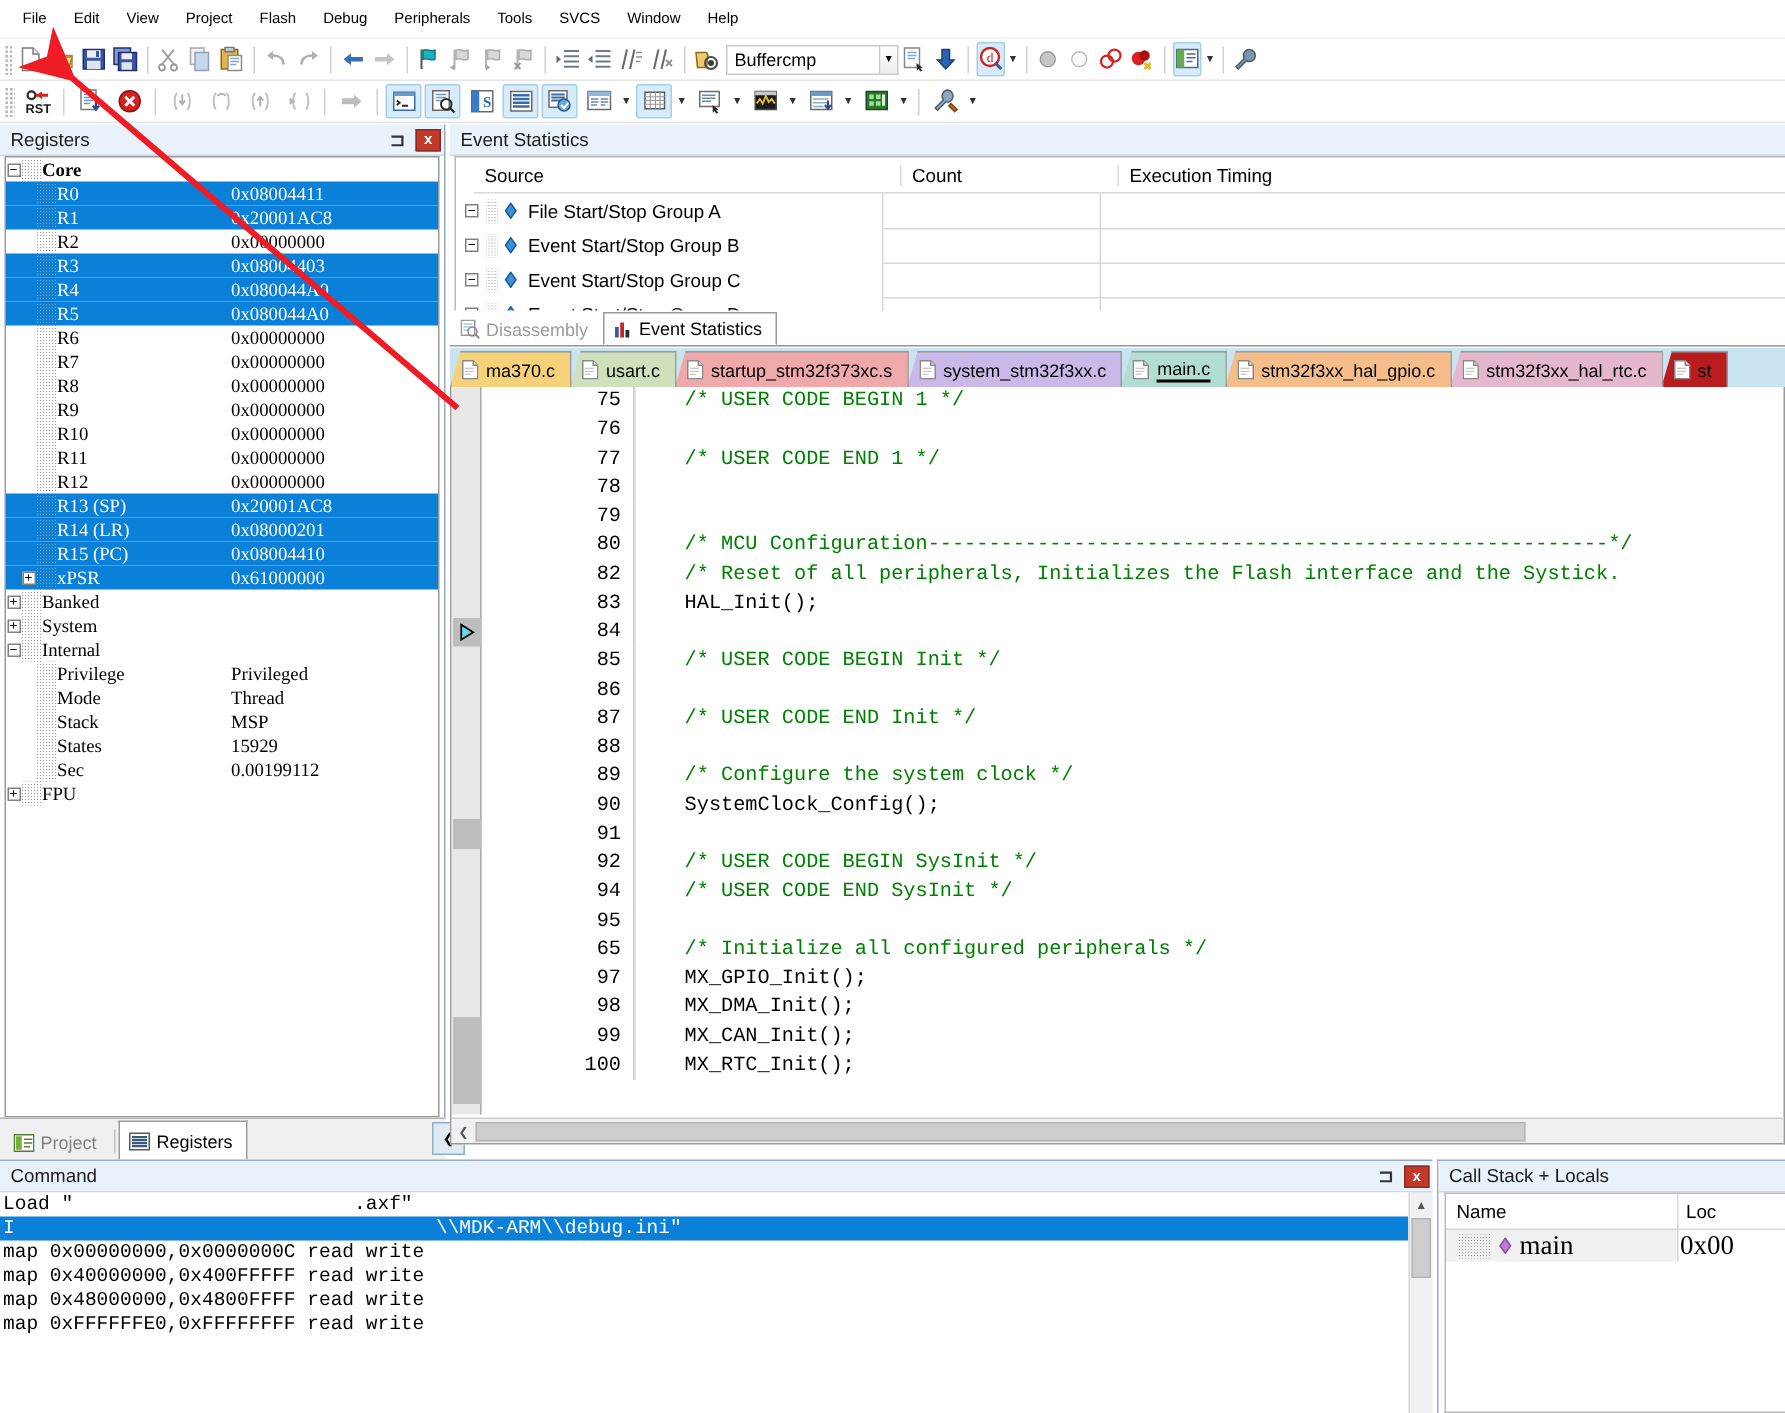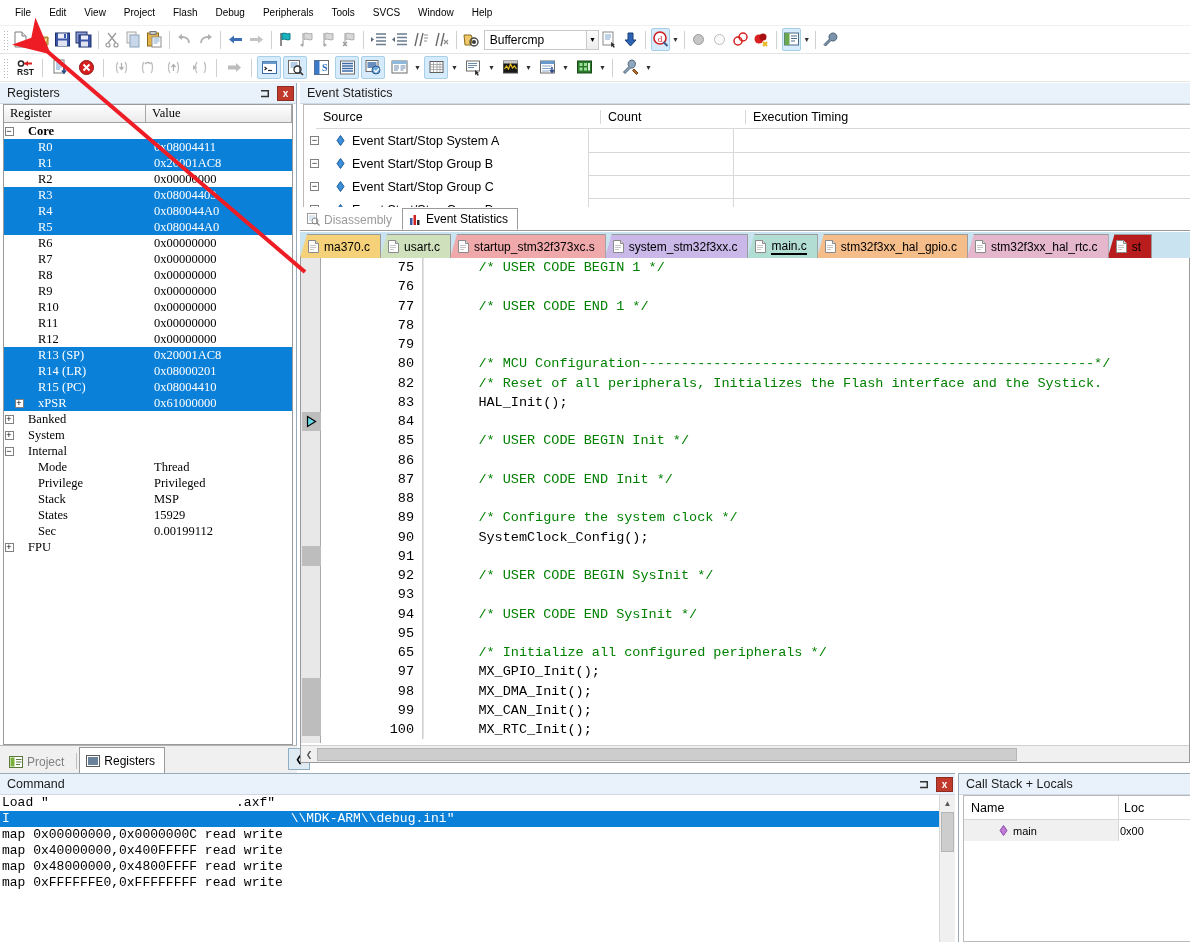--- a/index.html
+++ b/index.html
@@ -200,21 +200,21 @@
   .greyBlk { position:absolute; left:1px; width:19px; background:#bdbdbd; }
   .codeArea {
     position:absolute; left:20px; top:0; right:0; height:485px;
     overflow:hidden; font-family:"Liberation Mono", monospace; font-size:13.5px;
   }
   .codeline { height:19.25px; display:flex; align-items:center; white-space:pre;margin-left:48px; }
   .lnum { width:53px; text-align:right; padding-right:8px; color:#000;
           font-family:"Liberation Mono", monospace; font-size:13.5px; flex:none; }
   .lsep { width:2px; height:19.25px; background:#e3e3e3; flex:none;
           border-left:1px solid #cfcfcf; }
-  .ltext { padding-left:22px; color:#000; }
+  .ltext { color:#000; }
   .cmt { color:#008000; }
   #hScroll {
     position:absolute; left:0; bottom:0; right:0; height:17px;
     background:#f0f0f0; border-top:1px solid #d0d0d0;
     display:flex; align-items:center;
   }
   .sbtn { width:16px;height:16px;display:flex;align-items:center;
           justify-content:center;font-size:8px;color:#555; }
   .sbthumb { height:13px; background:#cdcdcd; border:1px solid #b5b5b5; }
 
@@ -248,21 +248,21 @@
   }
   #csPanel .panelhdr { background:#e9f2fa; }
   .csTable { position:absolute; top:21px; left:4px; right:0; bottom:0;
              border:1px solid #b9b9b9; border-right:none; background:#fff;
              overflow:hidden; }
   .csHead { display:flex; height:24px; align-items:center; font-size:12.5px;
             border-bottom:1px solid #d8d8d8; }
   .csHead .h1 { width:155px; padding-left:7px; border-right:1px solid #d8d8d8;
                 height:24px; display:flex; align-items:center; }
   .csHead .h2 { flex:1; padding-left:5px; }
-  .csRow { display:flex; height:21px; align-items:center; font-size:11px; }
+  .csRow { display:flex; height:21px; align-items:center; font-size:18px;font-family:Liberation Serif, serif; }
   .csRow .r1 { width:155px; display:flex; align-items:center; gap:4px;
                padding-left:8px; background:#f0f0f0; height:21px;
                border-right:1px solid #d8d8d8; }
   .csRow .r2 { flex:1; padding-left:1px; }
 
   
   #redArrow { position:absolute; left:0; top:0; width:1190px; height:942px;
               pointer-events:none; }
   
   #collapseStrip {
@@ -786,24 +786,20 @@
     <div style="flex:1"></div>
   </div>
 
   <div id="regPanel">
     <div class="panelhdr">
       <div class="title">Registers</div>
       <div class="pin">⊐</div>
       <div class="closebtn">x</div>
     </div>
     <div class="regTblWrap">
-      <div class="regHead">
-        <div class="col c1">Register</div>
-        <div class="col c2">Value</div>
-      </div>
       <div class="regRows" id="regRowsHost">
           <div class="regRow">
             <span class="rname">
               <span class="tw">
                 <span class="twbox">−</span>
               </span>
               <span class="dots"></span>
               <b>Core</b>
             </span>
           </div>
@@ -975,32 +971,32 @@
           <div class="regRow">
             <span class="rname"><span class="tw">
                 <span class="twbox">−</span>
               </span><span class="dots"></span>Internal</span>
           </div>
           <div class="regRow">
             <span class="rname">
               <span class="tw"></span>
               <span class="tw"></span>
               <span class="dots"></span>
+              <span>Privilege</span>
+            </span>
+            <span class="rval">Privileged</span>
+          </div>
+          <div class="regRow">
+            <span class="rname">
+              <span class="tw"></span>
+              <span class="tw"></span>
+              <span class="dots"></span>
               <span>Mode</span>
             </span>
             <span class="rval">Thread</span>
-          </div>
-          <div class="regRow">
-            <span class="rname">
-              <span class="tw"></span>
-              <span class="tw"></span>
-              <span class="dots"></span>
-              <span>Privilege</span>
-            </span>
-            <span class="rval">Privileged</span>
           </div>
           <div class="regRow">
             <span class="rname">
               <span class="tw"></span>
               <span class="tw"></span>
               <span class="dots"></span>
               <span>Stack</span>
             </span>
             <span class="rval">MSP</span>
           </div>
@@ -1068,21 +1064,21 @@
         <div class="eh eh3">Execution Timing</div>
       </div>
       <div id="evtRowsHost">
           <div class="evtRow">
             <div class="ec1">
               <span class="twbox" style="margin-right:2px">−</span>
               <span class="dots" style="width:8px"></span>
               <svg class="diamond" viewBox="0 0 11 11">
                 <path d="M5.5 0.5L9 5.5 5.5 10.5 2 5.5z" fill="#3a8fd8" stroke="#1b5a9a"></path>
               </svg>
-              <span style="margin-left:3px">Event Start/Stop System A</span>
+              <span style="margin-left:3px">File Start/Stop Group A</span>
             </div>
             <div class="ec2"></div>
             <div class="ec3"></div>
           </div>
           <div class="evtRow">
             <div class="ec1">
               <span class="twbox" style="margin-right:2px">−</span>
               <span class="dots" style="width:8px"></span>
               <svg class="diamond" viewBox="0 0 11 11">
                 <path d="M5.5 0.5L9 5.5 5.5 10.5 2 5.5z" fill="#3a8fd8" stroke="#1b5a9a"></path>
@@ -1232,21 +1228,20 @@
         <div class="codeline"><span class="lnum">83</span><span class="lsep"></span><span class="ltext">    HAL_Init();</span></div>
         <div class="codeline"><span class="lnum">84</span><span class="lsep"></span><span class="ltext"></span></div>
         <div class="codeline"><span class="lnum">85</span><span class="lsep"></span><span class="ltext cmt">    /* USER CODE BEGIN Init */</span></div>
         <div class="codeline"><span class="lnum">86</span><span class="lsep"></span><span class="ltext"></span></div>
         <div class="codeline"><span class="lnum">87</span><span class="lsep"></span><span class="ltext cmt">    /* USER CODE END Init */</span></div>
         <div class="codeline"><span class="lnum">88</span><span class="lsep"></span><span class="ltext"></span></div>
         <div class="codeline"><span class="lnum">89</span><span class="lsep"></span><span class="ltext cmt">    /* Configure the system clock */</span></div>
         <div class="codeline"><span class="lnum">90</span><span class="lsep"></span><span class="ltext">    SystemClock_Config();</span></div>
         <div class="codeline"><span class="lnum">91</span><span class="lsep"></span><span class="ltext"></span></div>
         <div class="codeline"><span class="lnum">92</span><span class="lsep"></span><span class="ltext cmt">    /* USER CODE BEGIN SysInit */</span></div>
-        <div class="codeline"><span class="lnum">93</span><span class="lsep"></span><span class="ltext"></span></div>
         <div class="codeline"><span class="lnum">94</span><span class="lsep"></span><span class="ltext cmt">    /* USER CODE END SysInit */</span></div>
         <div class="codeline"><span class="lnum">95</span><span class="lsep"></span><span class="ltext"></span></div>
         <div class="codeline"><span class="lnum">65</span><span class="lsep"></span><span class="ltext cmt">    /* Initialize all configured peripherals */</span></div>
         <div class="codeline"><span class="lnum">97</span><span class="lsep"></span><span class="ltext">    MX_GPIO_Init();</span></div>
         <div class="codeline"><span class="lnum">98</span><span class="lsep"></span><span class="ltext">    MX_DMA_Init();</span></div>
         <div class="codeline"><span class="lnum">99</span><span class="lsep"></span><span class="ltext">    MX_CAN_Init();</span></div>
         <div class="codeline"><span class="lnum">100</span><span class="lsep"></span><span class="ltext">    MX_RTC_Init();</span></div>
       </div>
     <div id="hScroll">
       <div class="sbtn">❮</div>

